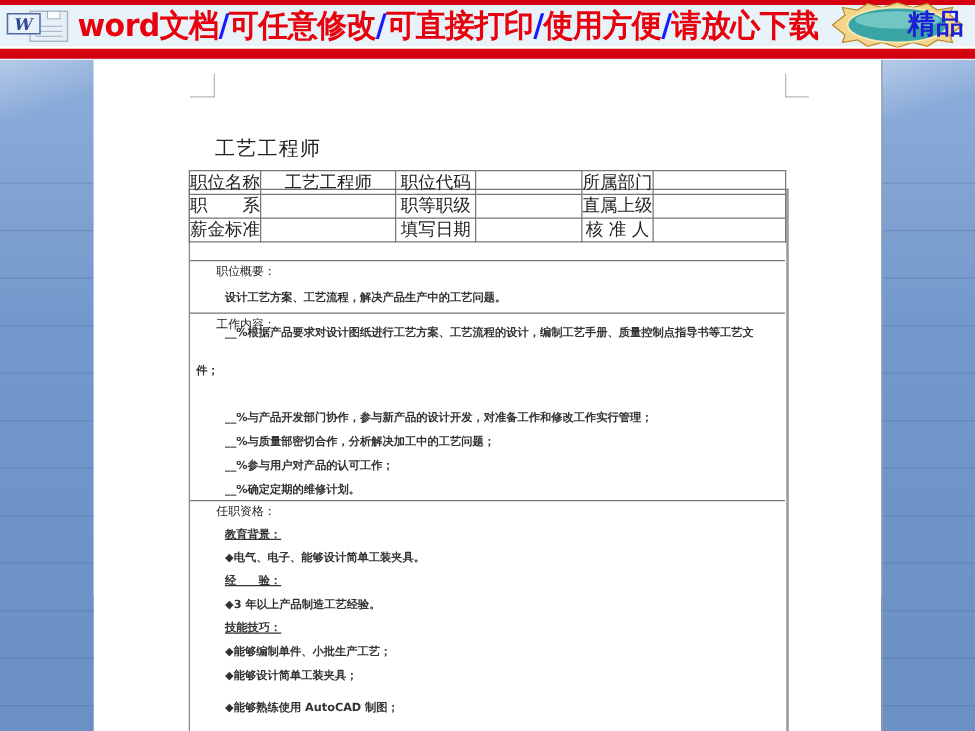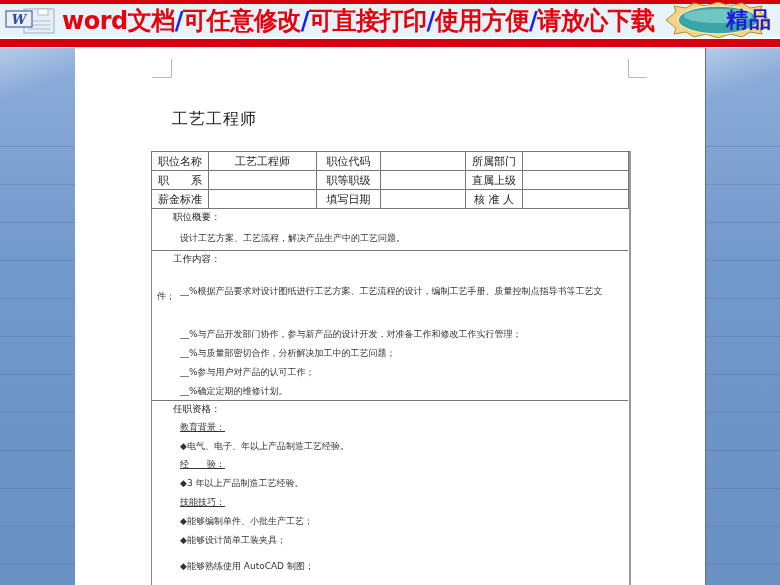--- a/index.html
+++ b/index.html
@@ -17,25 +17,25 @@
   .side.left{left:0;width:75px;}
   .side.right{left:705px;width:75px;border-left:1px solid #5a6e8c;}
   .side .band{position:absolute;left:0;width:100%;height:1px;background:rgba(80,110,160,0.35);}
   .side .gloss{position:absolute;left:0;top:0;width:100%;height:60px;background:linear-gradient(160deg,rgba(255,255,255,0.35),rgba(255,255,255,0) 60%);}
   .page{position:absolute;left:75px;top:48px;width:630px;height:429px;background:#fff;}
   .crop{position:absolute;width:18px;height:18px;}
   .crop.tl{left:77px;top:11px;border-right:1px solid #b8b8b8;border-bottom:1px solid #b8b8b8;width:19px;height:18px;}
   .crop.tr{left:553px;top:11px;border-left:1px solid #b8b8b8;border-bottom:1px solid #b8b8b8;width:18px;height:18px;}
   .doc-title{position:absolute;left:97px;top:61px;font-size:16px;color:#222;letter-spacing:1px;}
   .frame{position:absolute;left:76px;top:103px;width:477px;height:440px;border-left:1px solid #888;border-right:2px solid #999;border-top:1px solid #777;}
-  table.info{position:absolute;left:76px;top:103px;border-collapse:collapse;font-size:11px;color:#222;padding-left:16px;}
+  table.info{position:absolute;left:76px;top:88px;border-collapse:collapse;font-size:14px;color:#222;padding-left:16px;}
   table.info td{border:1px solid #777;height:18px;padding:0;text-align:center;white-space:nowrap;}
   .sec{position:absolute;left:77px;width:476px;border-top:1px solid #777;font-size:9.5px;color:#222;}
   .sec .head{position:absolute;left:5px;top:2px;padding-left:16px;}
-  .line{position:absolute;white-space:nowrap;font-size:9px;color:#333;}
+  .line{position:absolute;white-space:nowrap;font-size:9px;color:#333;font-weight:bold;}
   .ul{text-decoration:underline;}
 </style>
 </head>
 <body>
 
 <div class="banner">
   <div class="redtop"></div>
   <div class="whiteline"></div>
   <div class="redbot"></div>
 
@@ -137,32 +137,32 @@
   </tbody>
     </table>
 
   <div class="sec" style="top:160px;height:42px;">
     <div class="head">职位概要：</div>
     <div class="line" style="left:28px;top:23px;">设计工艺方案、工艺流程，解决产品生产中的工艺问题。</div>
   </div>
 
   <div class="sec" style="top:202px;height:150px;">
     <div class="head">工作内容：</div>
-    <div class="line" style="left:28px;top:34px;">__%根据产品要求对设计图纸进行工艺方案、工艺流程的设计，编制工艺手册、质量控制点指导书等工艺文</div>
+    <div class="line" style="left:28px;top:9px;">__%根据产品要求对设计图纸进行工艺方案、工艺流程的设计，编制工艺手册、质量控制点指导书等工艺文</div>
     <div class="line" style="left:5px;top:39px;">件；</div>
     <div class="line" style="left:28px;top:77px;">__%与产品开发部门协作，参与新产品的设计开发，对准备工作和修改工作实行管理；</div>
     <div class="line" style="left:28px;top:96px;">__%与质量部密切合作，分析解决加工中的工艺问题；</div>
     <div class="line" style="left:28px;top:115px;">__%参与用户对产品的认可工作；</div>
     <div class="line" style="left:28px;top:134px;">__%确定定期的维修计划。</div>
   </div>
 
   <div class="sec" style="top:352px;height:185px;">
     <div class="head">任职资格：</div>
     <div class="line ul" style="left:28px;top:20px;">教育背景：</div>
-    <div class="line" style="left:28px;top:39px;">◆电气、电子、年以上产品制造工艺经验。</div>
+    <div class="line" style="left:28px;top:39px;">◆电气、电子、能够设计简单工装夹具。</div>
     <div class="line ul" style="left:28px;top:57px;">经　　验：</div>
     <div class="line" style="left:28px;top:76px;">◆3 年以上产品制造工艺经验。</div>
     <div class="line ul" style="left:28px;top:95px;">技能技巧：</div>
     <div class="line" style="left:28px;top:114px;">◆能够编制单件、小批生产工艺；</div>
     <div class="line" style="left:28px;top:133px;">◆能够设计简单工装夹具；</div>
     <div class="line" style="left:28px;top:152px;margin-top:44px;">◆熟悉材料定额的制定；</div>
     <div class="line" style="left:28px;top:159px;">◆能够熟练使用 AutoCAD 制图；</div>
   </div>
 </div>
 

